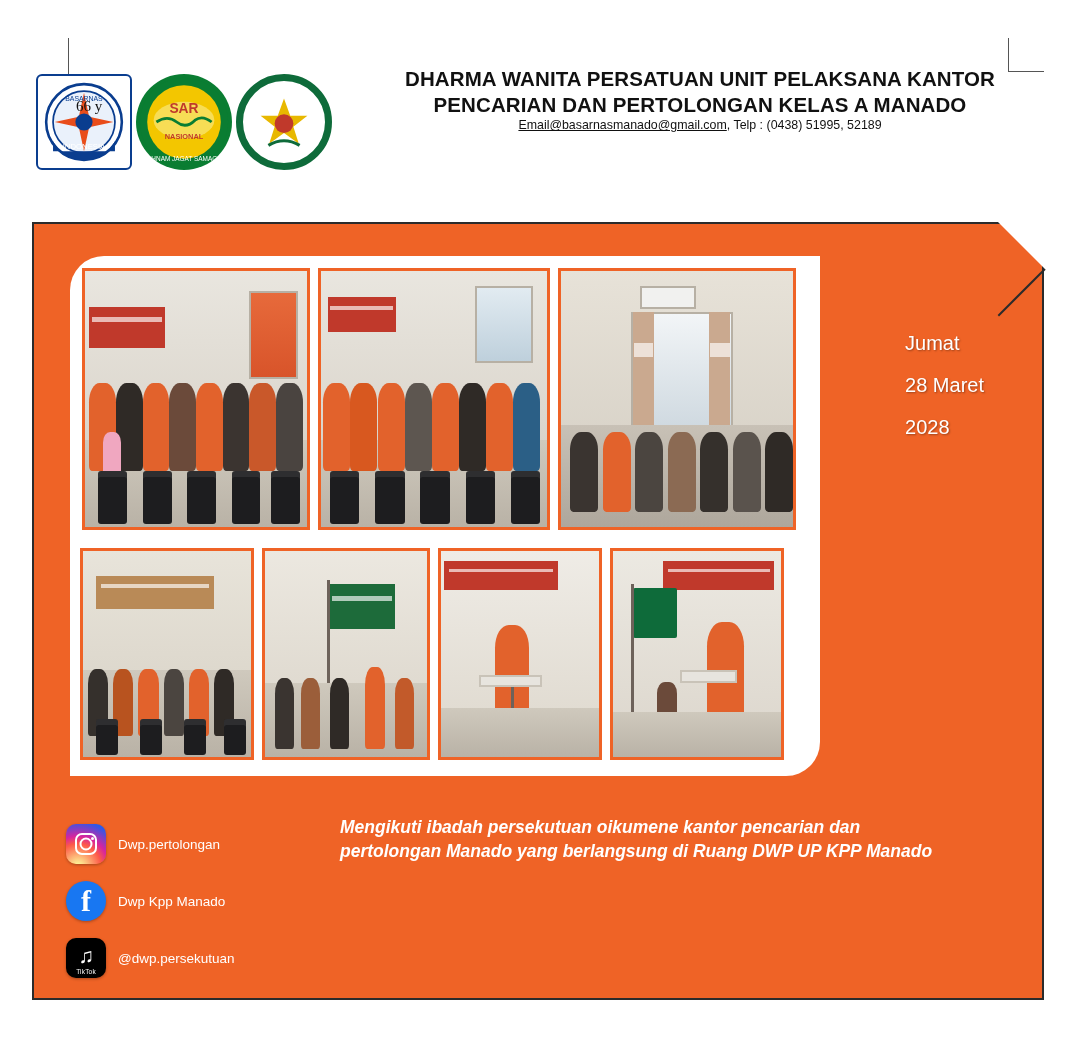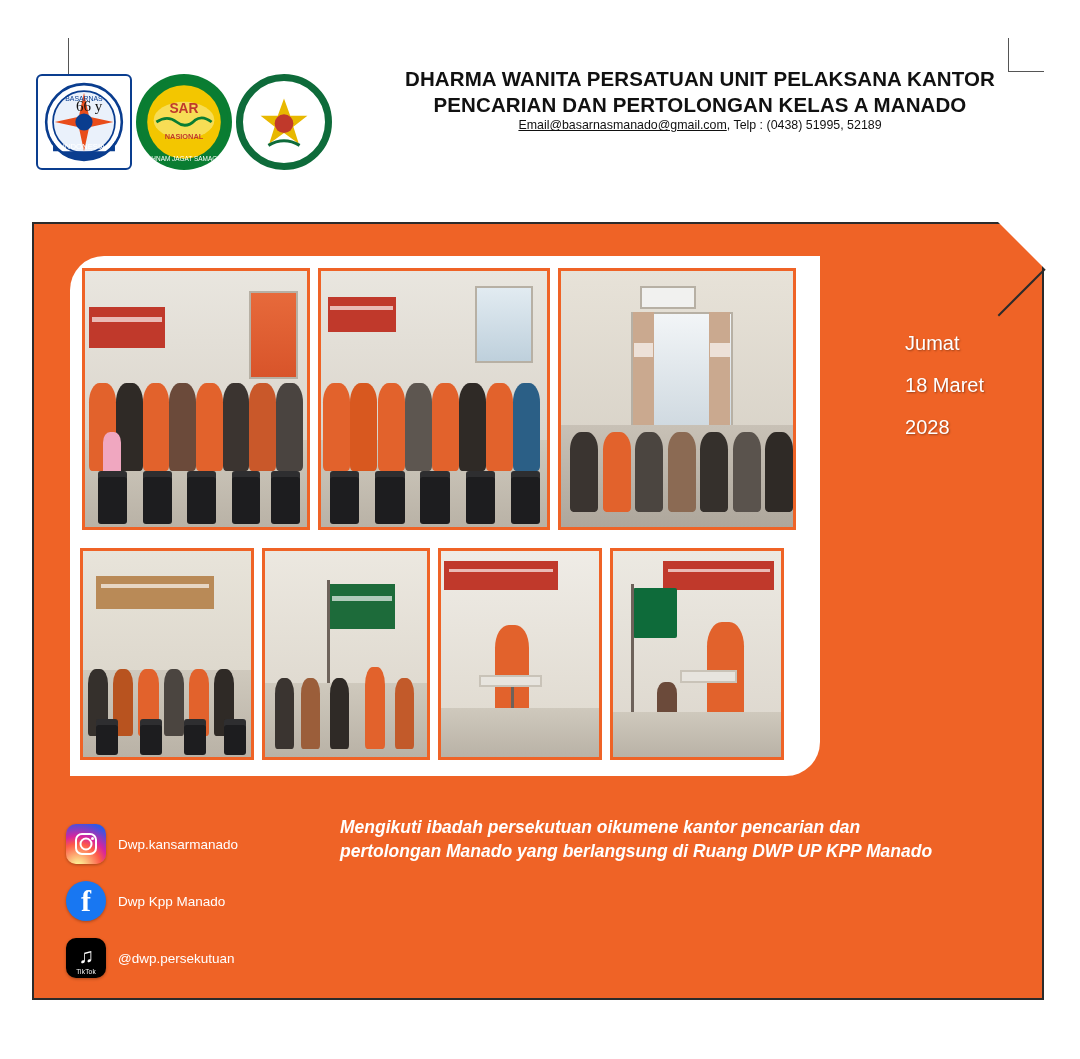--- a/index.html
+++ b/index.html
@@ -389,31 +389,31 @@
             </div>
             <div class="s-table" style="left:40%;top:58%;width:34%;height:6%;"></div>
             <div class="s-floor" style="height:22%;"></div>
           </div>
         </div>
       </div>
     </div>
 
     <div class="date-block">
       <div class="date-line">Jumat</div>
-      <div class="date-line">18 Maret</div>
+      <div class="date-line">28 Maret</div>
       <div class="date-line">2028</div>
     </div>
 
     <div class="socials">
 
       <div class="social-row">
         <span class="social-icon ig-icon">
           <span class="ig-glyph"></span>
         </span>
-        <span class="social-label">Dwp.kansarmanado</span>
+        <span class="social-label">Dwp.pertolongan</span>
       </div>
 
       <div class="social-row">
         <span class="social-icon fb-icon">f</span>
         <span class="social-label">Dwp Kpp Manado</span>
       </div>
 
       <div class="social-row">
         <span class="social-icon tt-icon">
           <span class="tt-note">♫</span>

